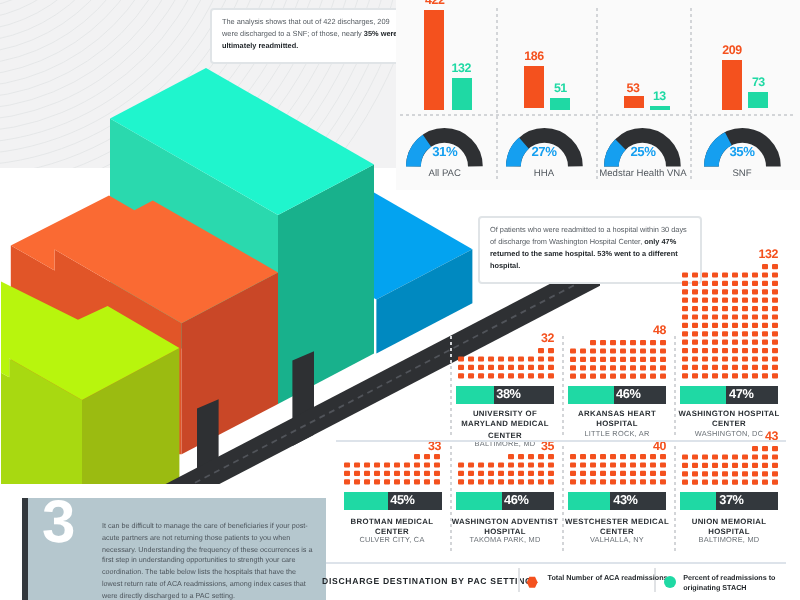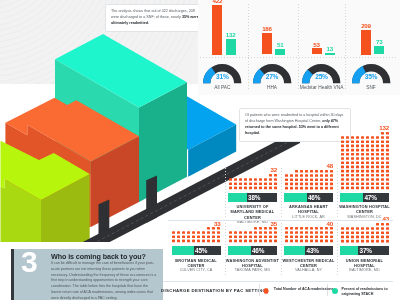--- a/index.html
+++ b/index.html
@@ -623,21 +623,20 @@
 <div style="position:absolute;left:160px;top:280.7px;width:233px;height:1px;background:#dde3ea"></div>
 <div class="vdot" style="left:224.5px;top:168px;height:50px"></div>
 <div class="vdot" style="left:280.5px;top:168px;height:50px"></div>
 <div class="vdot" style="left:336.5px;top:168px;height:50px"></div>
 <div class="vdot" style="left:224.5px;top:223px;height:54px"></div>
 <div class="vdot" style="left:280.5px;top:223px;height:54px"></div>
 <div class="vdot" style="left:336.5px;top:223px;height:54px"></div>
 <div class="sec3">
       <div class="sec3bar"></div>
       <div class="sec3num">3</div>
-      <div class="sec3title">Who is coming back to you?</div>
       <div class="sec3body">It can be difficult to manage the care of beneficiaries if your post-acute partners are not returning those patients to you when necessary. Understanding the frequency of these occurrences is a first step in understanding opportunities to strength your care coordination. The table below lists the hospitals that have the lowest return rate of ACA readmissions, among index cases that were directly discharged to a PAC setting.</div>
     </div>
 <div class="foot-title" style="left:161px;top:288.2px">DISCHARGE DESTINATION BY PAC SETTING</div>
 <div style="position:absolute;left:258.7px;top:284px;width:1px;height:12px;background:#e0e2e5"></div>
 <div style="position:absolute;left:326.9px;top:284px;width:1px;height:12px;background:#e0e2e5"></div>
 <svg style="position:absolute;left:262.6px;top:287.6px;width:6.2px;height:6.2px" viewBox="0 0 10 10">
       <polygon points="2.7,0.6 7.3,0.6 9.4,5 7.3,9.4 2.7,9.4 0.6,5" fill="#f4511e"></polygon>
     </svg>
 <div class="legtxt" style="left:273.8px;top:287.3px;width:62px">Total Number of ACA readmissions</div>
 <div class="legdot" style="left:332.2px;top:287.6px;background:#1fd9a4"></div>

